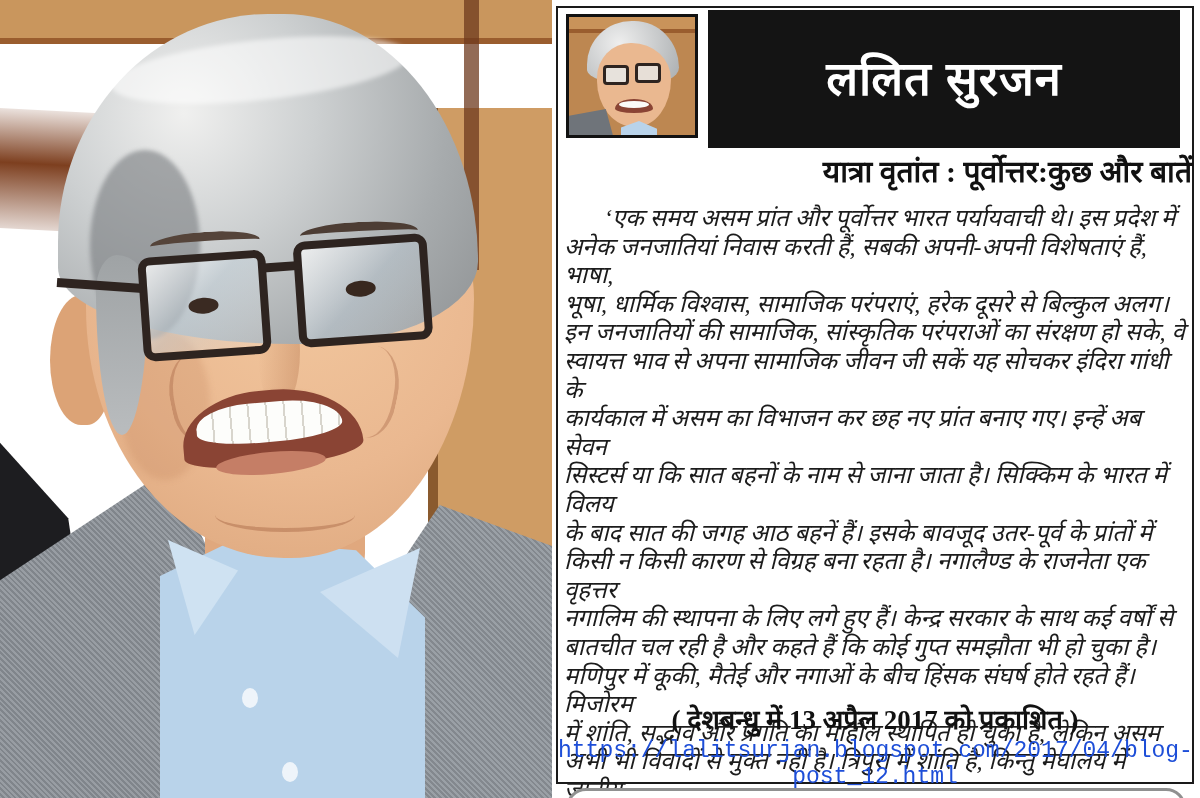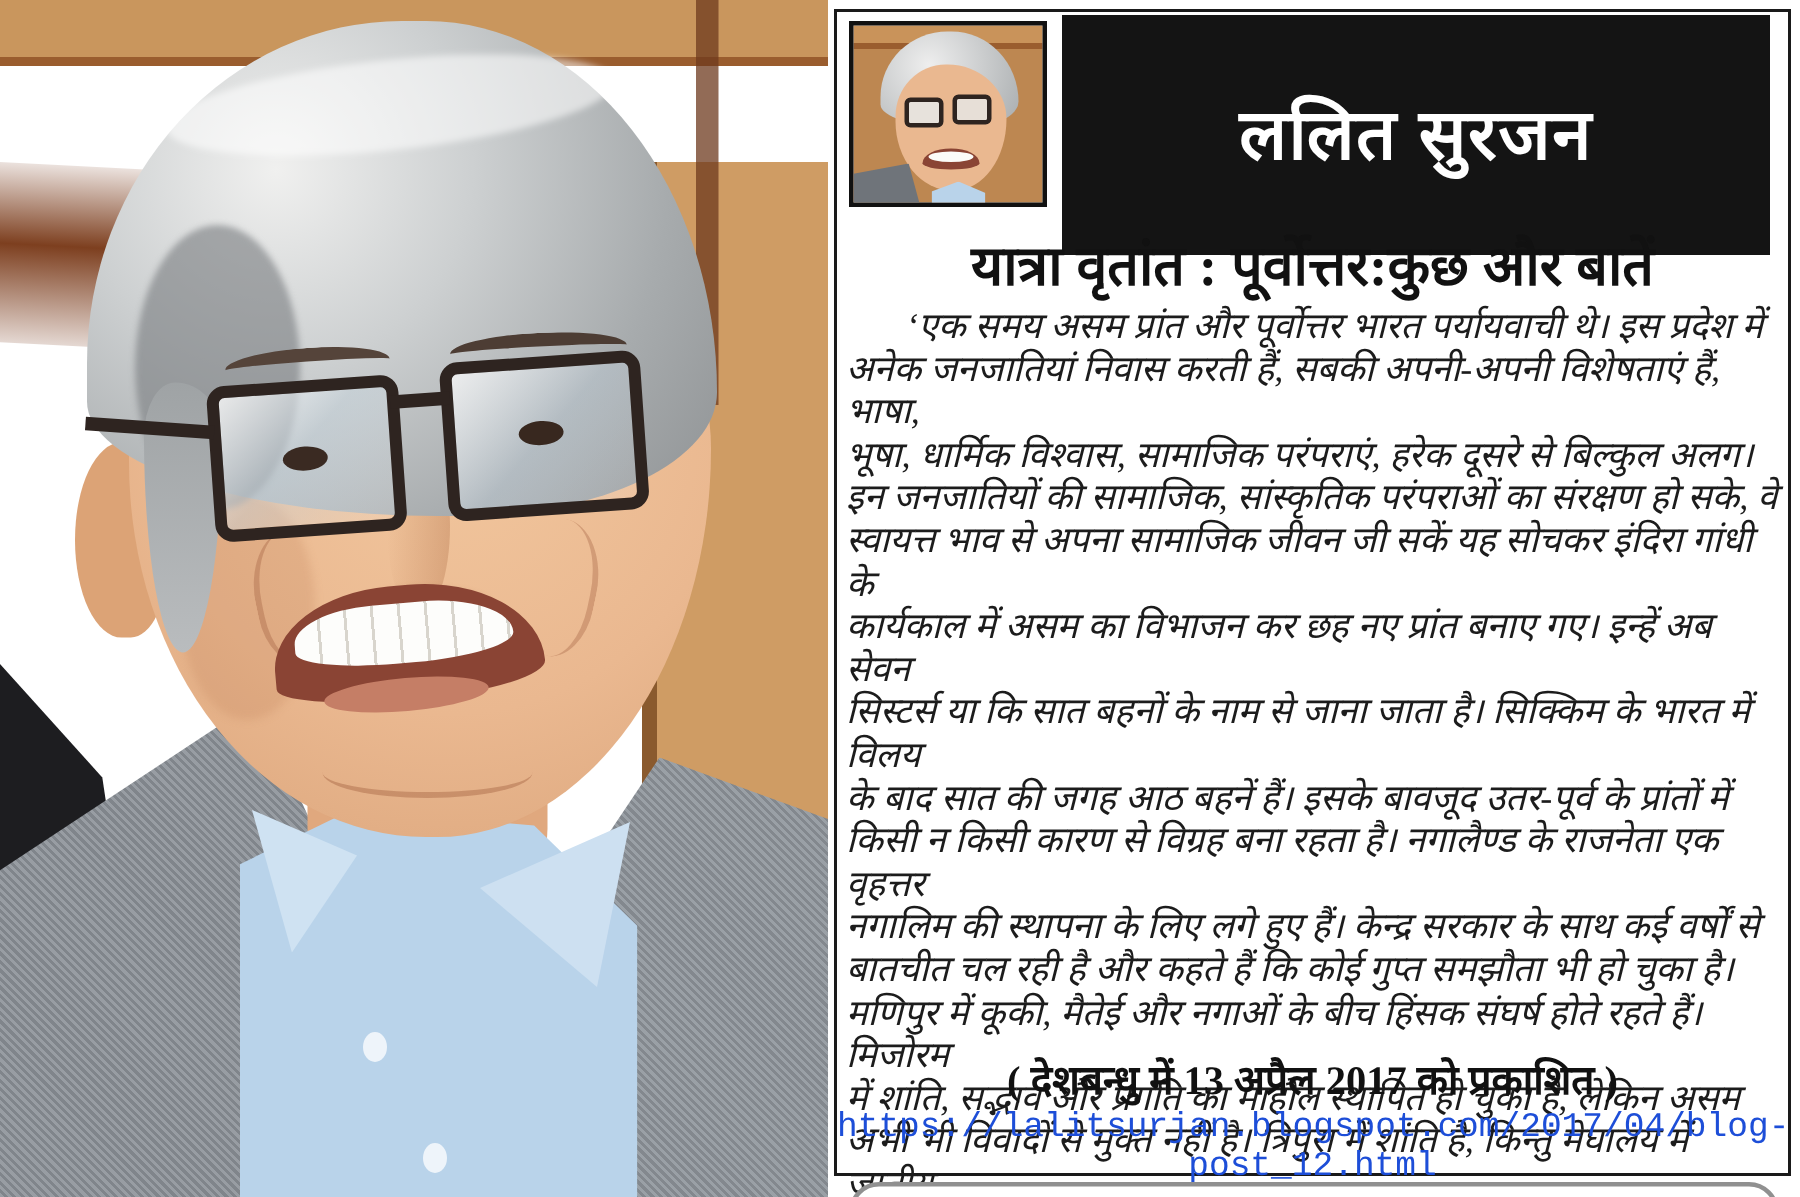--- a/index.html
+++ b/index.html
@@ -109,27 +109,27 @@
       background:rgba(230,240,245,.75);}
   .mini-lensR{left:66px;top:46px;width:26px;height:20px;border:3px solid #2e2420;border-radius:4px;
       background:rgba(230,240,245,.7);}
   .mini-mouth{left:46px;top:82px;width:38px;height:14px;background:#8a4434;border-radius:50%/70% 70% 30% 30%;}
   .mini-teeth{left:50px;top:84px;width:30px;height:7px;background:#fbfbf8;border-radius:50%;}
   .mini-suit{left:0px;top:92px;width:46px;height:34px;background:#6f747a;
       clip-path:polygon(0 20%, 80% 0, 100% 100%, 0 100%);}
   .mini-shirt{left:52px;top:104px;width:36px;height:22px;background:#b9d3ea;
       clip-path:polygon(0 30%, 50% 0, 100% 35%, 100% 100%, 0 100%);}
 
-  .masthead{left:150px;top:2px;width:472px;height:160px;background:#141414;color:#ffffff;
+  .masthead{left:150px;top:2px;width:472px;height:138px;background:#141414;color:#ffffff;
       display:flex;flex-direction:column;align-items:center;justify-content:center;
       font-family:"Liberation Sans", sans-serif;}
   .masthead .line{position:static;font-size:47px;font-weight:bold;line-height:1.35;letter-spacing:1px;}
 
-  .headline{left:0;top:142px;width:634px;margin:0;text-align:center;color:#111;
-      font-size:37px;font-weight:bold;font-family:"Liberation Serif", serif;}
+  .headline{left:0;top:142px;width:634px;margin:0;text-align:right;color:#111;
+      font-size:30px;font-weight:bold;font-family:"Liberation Serif", serif;}
 
   .body-text{left:6px;top:196px;width:622px;margin:0;color:#1c1c1c;
       font-size:24px;line-height:28.6px;font-style:italic;font-weight:500;
       white-space:pre-line;text-indent:40px;}
 
   .attribution{left:0;top:692px;width:634px;margin:0;text-align:center;color:#111;
       font-size:27px;font-weight:bold;font-style:normal;}
 
   .source-url{left:0;top:730px;width:634px;margin:0;text-align:center;color:#1d4ed8;
       font-size:23px;font-family:"Liberation Mono","DejaVu Sans Mono", monospace;}

